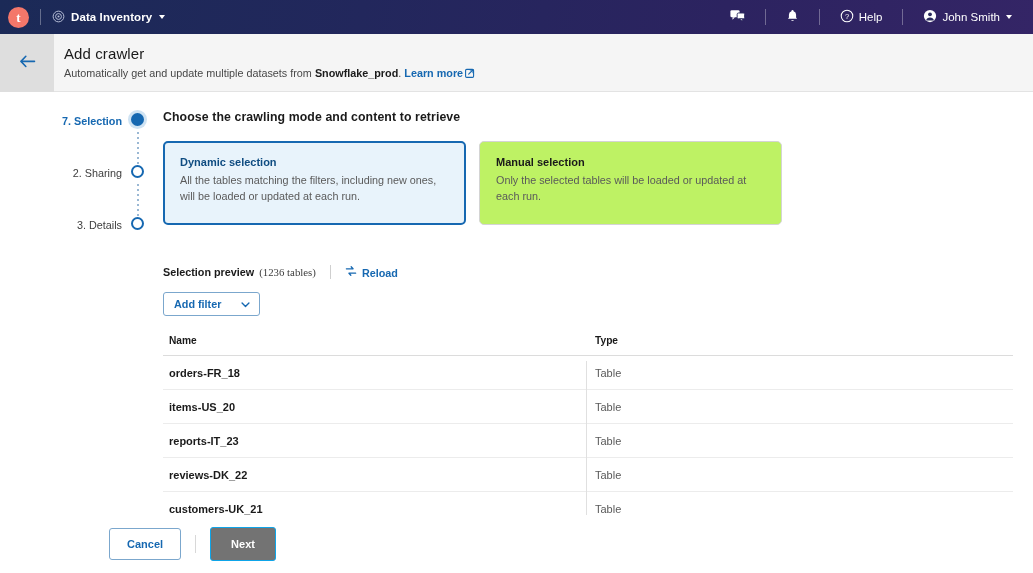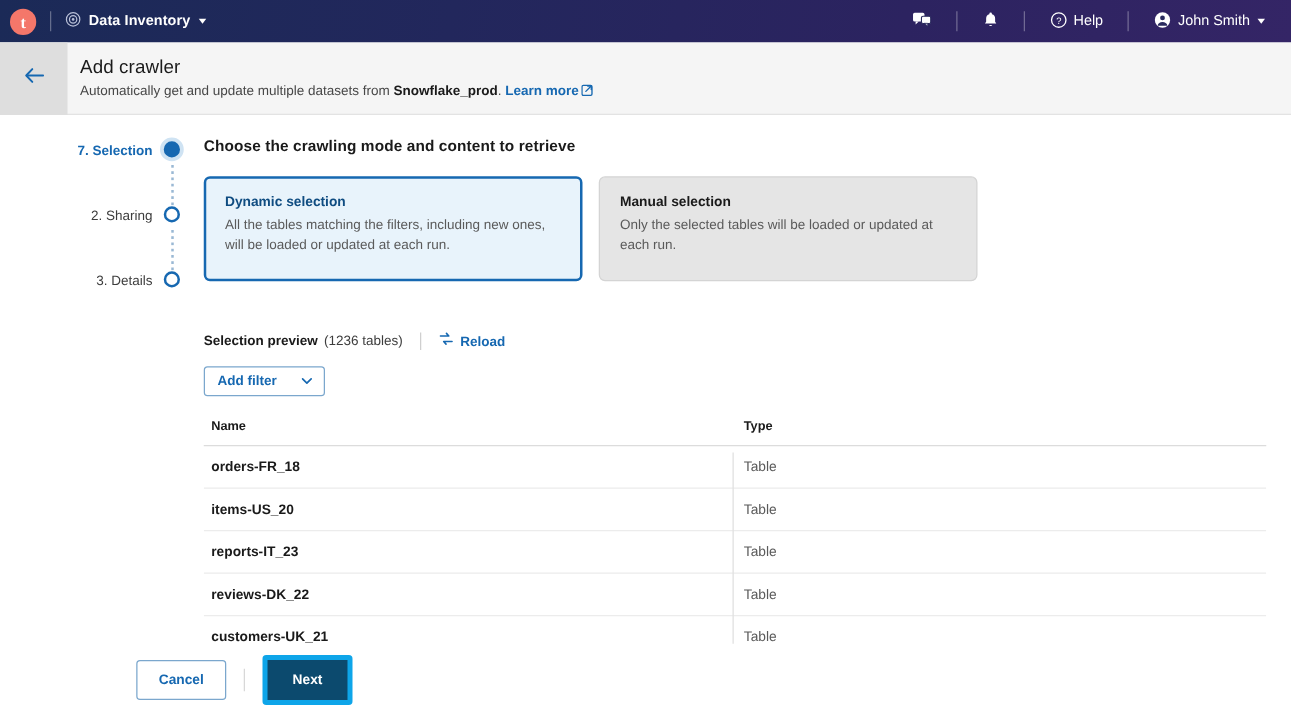--- a/index.html
+++ b/index.html
@@ -102,32 +102,32 @@
     font-size: 12.3px; font-weight: bold; color: #1a1a1a;
     margin-bottom: 17px; letter-spacing: .1px;
   }
   .cards { display: flex; gap: 13px; }
   .card {
     width: 303px; min-height: 84px;
     border-radius: 5px; padding: 13px 15px 14px 15px;
     cursor: pointer;
   }
   .card.selected { background: #e8f3fb; border: 2px solid #1668b1; }
-  .card.unselected { background: #e5e5e5; border: 1px solid #d4d4d4; padding: 14px 16px 15px 16px; }
+  .card.unselected { background: #bef264; border: 1px solid #d4d4d4; padding: 14px 16px 15px 16px; }
   .card-title { font-size: 11px; font-weight: bold; color: #1a1a1a; margin-bottom: 4px; }
   .card.selected .card-title { color: #0f4c81; }
   .card-desc { font-size: 10.8px; color: #5a5a5a; line-height: 16px; }
 
   
   .preview-row {
     display: flex; align-items: center; margin-top: 40px;
     font-size: 10.8px;
   }
   .preview-label { font-weight: bold; color: #1a1a1a; }
-  .preview-count { color: #3d3d3d; margin-left: 5px; }
+  .preview-count { color: #3d3d3d; margin-left: 5px; font-family: Liberation Serif, serif; }
   .vsep { width: 1px; height: 14px; background: #cfcfcf; margin: 0 14px; }
   .reload-btn {
     display: flex; align-items: flex-end; gap: 5px;
     color: #1668b1; font-weight: bold; cursor: pointer;
   }
 
   .add-filter {
     margin-top: 13px;
     display: inline-flex; align-items: center; gap: 20px;
     border: 1px solid #7ba7cd; border-radius: 3px;
@@ -162,21 +162,21 @@
   .footer {
     position: absolute; bottom: 0; left: 0;
     width: 1033px; height: 58px; background: #ffffff;
     display: flex; align-items: center; padding-left: 109px;
   }
   .btn {
     font-size: 11px; font-weight: bold; border-radius: 3px;
     padding: 8px 17px; cursor: pointer; line-height: 14px;
   }
   .btn-cancel { background: #ffffff; color: #1668b1; border: 1px solid #7ba7cd; }
-  .btn-next { background: #0c4a6e; color: #ffffff; border: 4px solid #0ea5e9; padding: 9px 20px; }
+  .btn-next { background: #737373; color: #ffffff; border: 1px solid #0ea5e9; padding: 9px 20px; }
   .fsep { width: 1px; height: 18px; background: #d8d8d8; margin: 0 14px; }
 </style>
 </head>
 <body>
 
 <div class="topnav">
   <div class="nav-left">
     <div class="logo">
       <span>t</span>
     </div>

